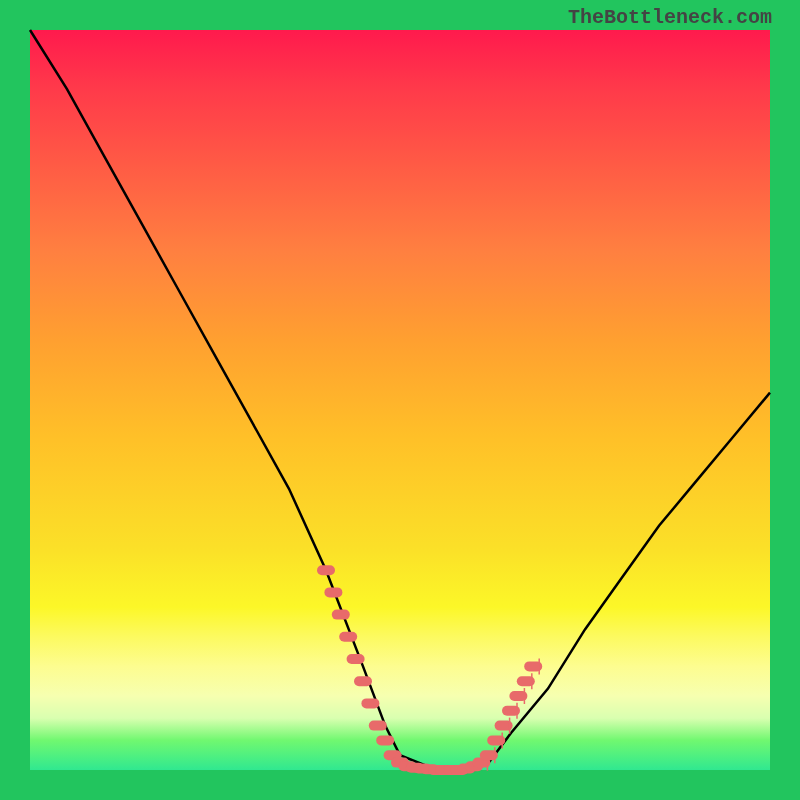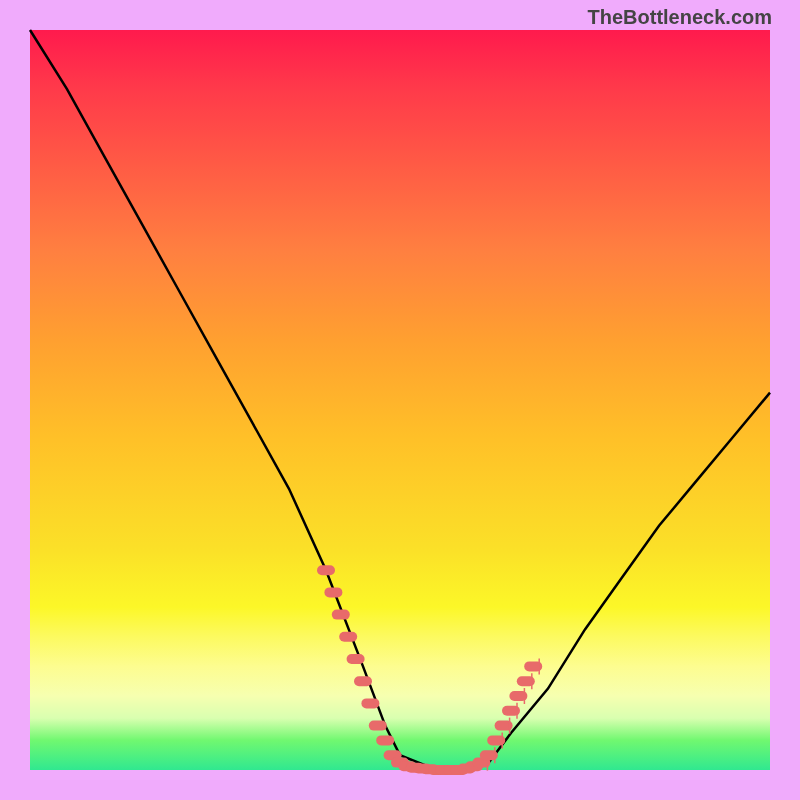--- a/index.html
+++ b/index.html
@@ -8,21 +8,22 @@
     background: #000;
     width: 800px;
     height: 800px;
     position: relative;
     font-family: Arial, sans-serif;
   }
   .container {
     width: 800px;
     height: 800px;
     position: relative;
-    background: #f0abfc;
+    background: #22c55e;
+    font-family: Liberation Mono, monospace;
   }
   .watermark {
     position: absolute;
     top: 6px;
     right: 28px;
     color: #444;
     font-size: 20px;
     font-weight: bold;
     z-index: 10;
   }

